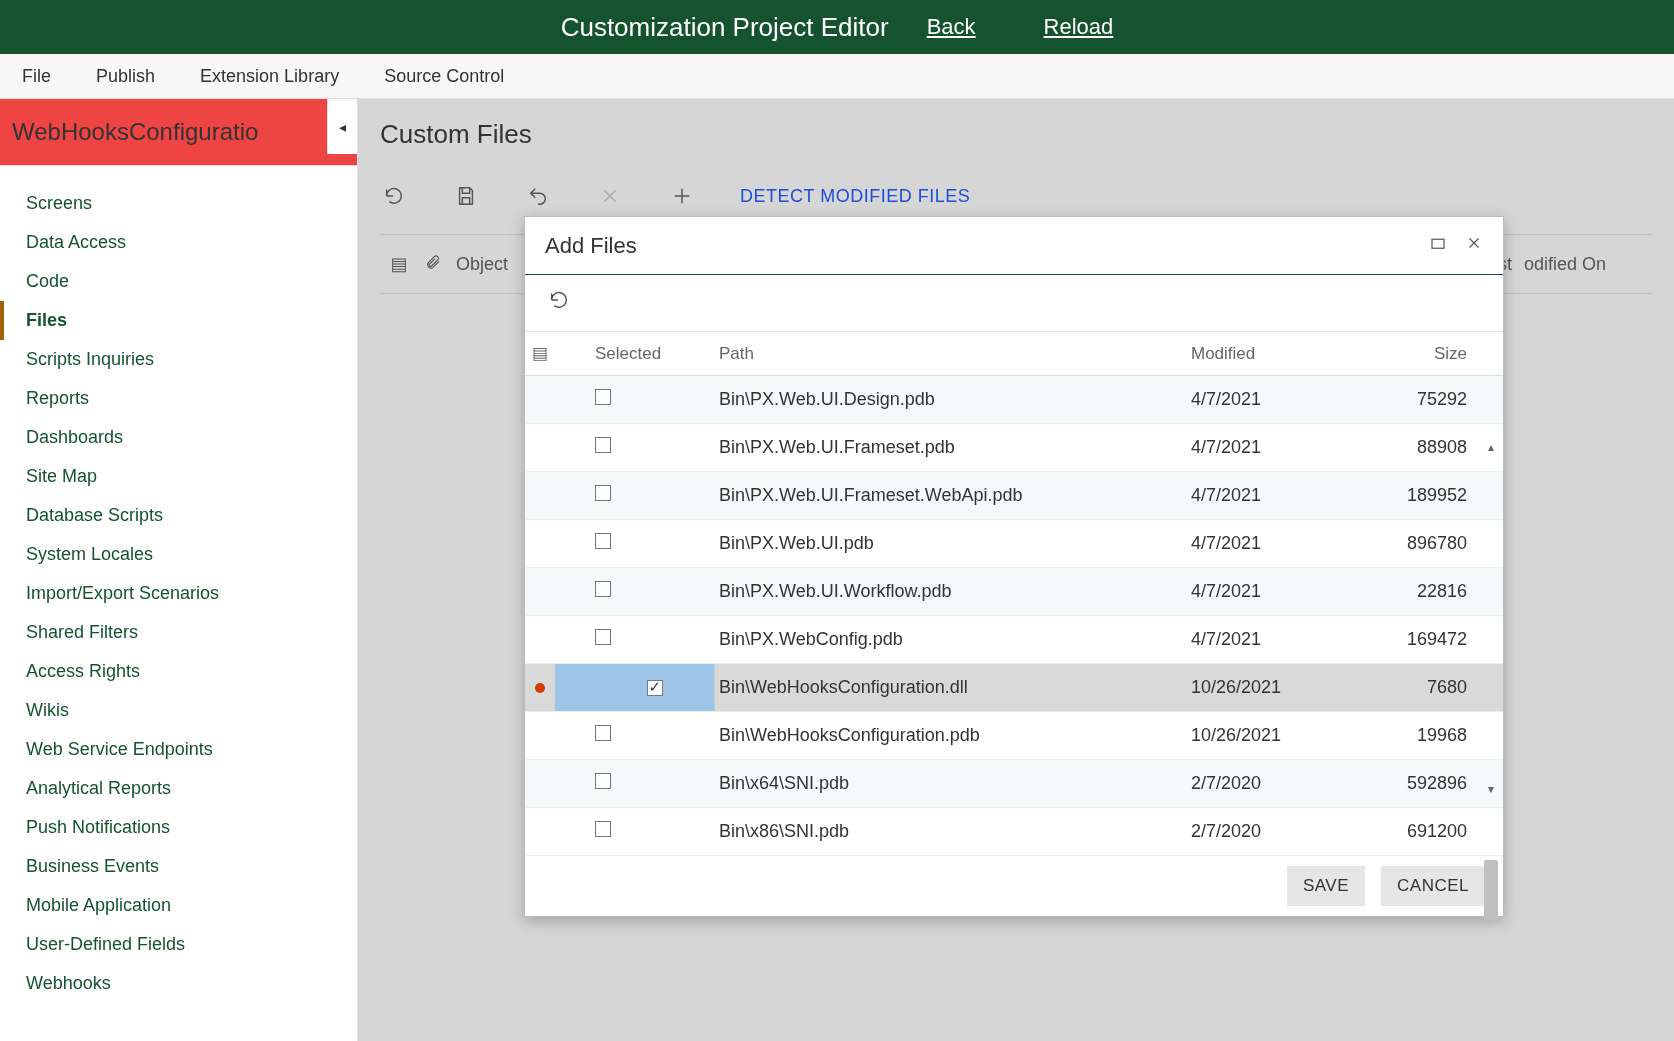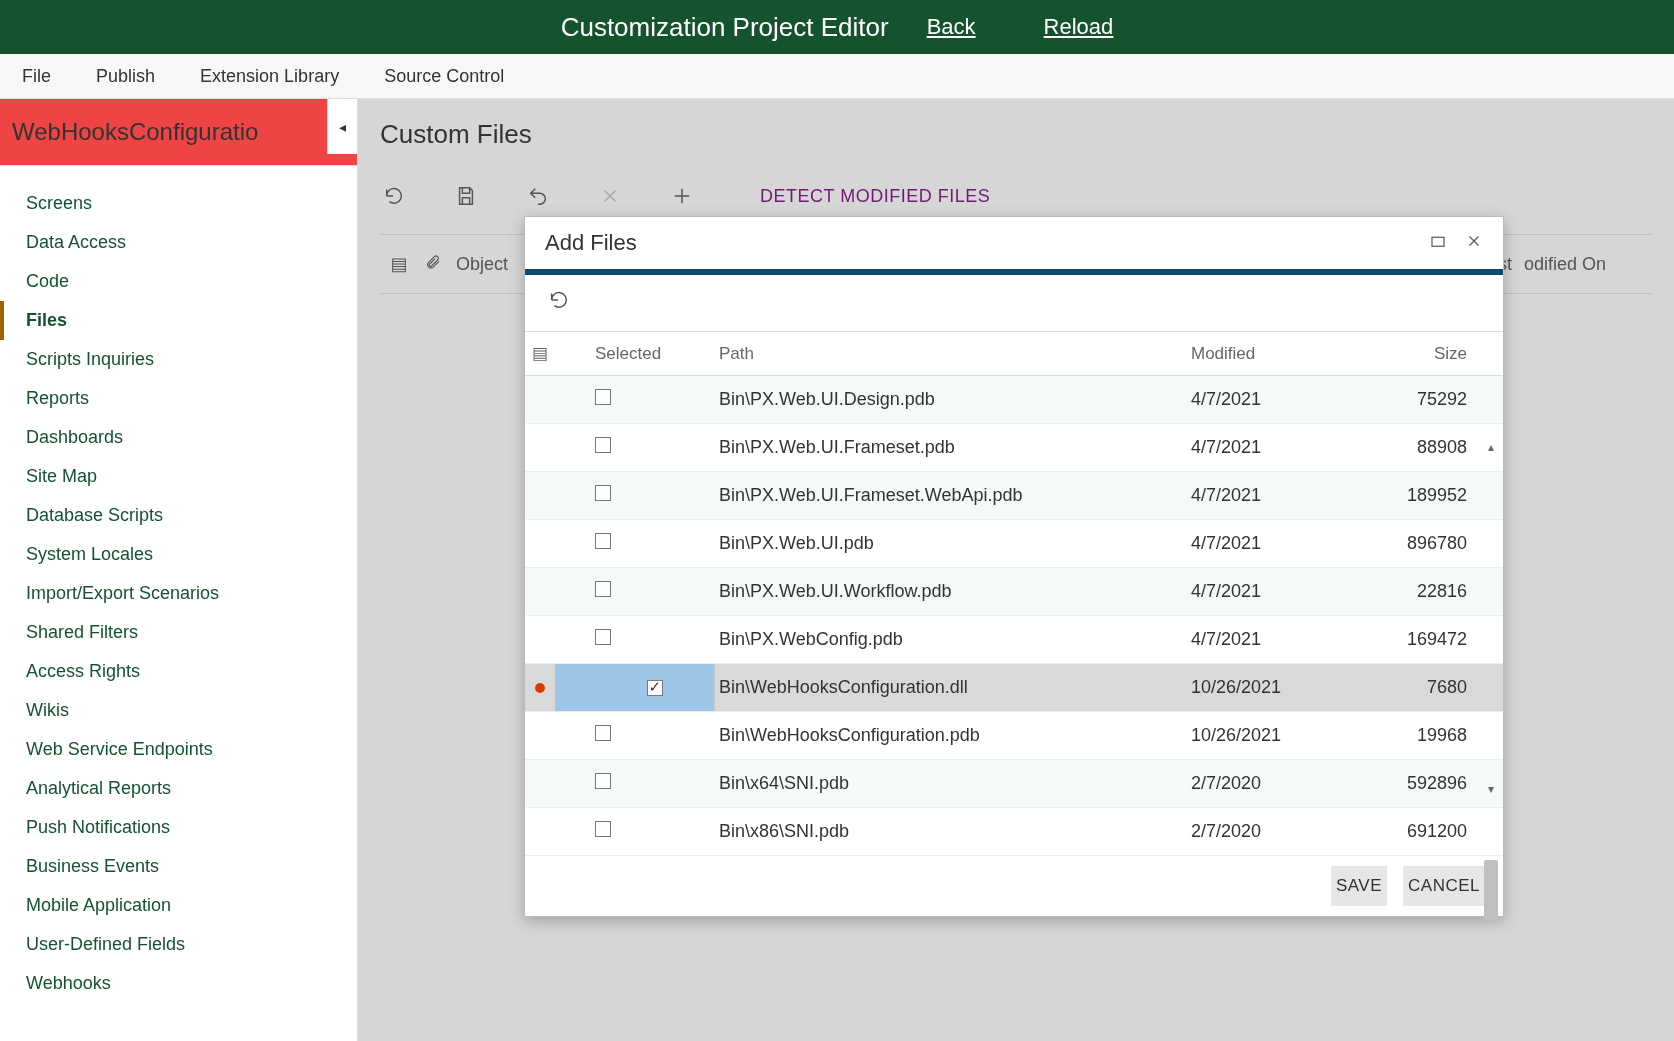--- a/index.html
+++ b/index.html
@@ -26,28 +26,28 @@
   .sidebar-item { padding: 9px 26px; font-size: 18px; color: #14532d; cursor:pointer; }
   .sidebar-item.active { font-weight: bold; border-left: 4px solid #a16207; padding-left: 22px; }
 
   
   .content { flex: 1; background: #d6d6d6; position: relative; padding: 20px 22px; }
   .content-title { font-size: 26px; color: #333; margin-bottom: 26px; }
 
   .toolbar { display:flex; align-items:center; gap: 44px; margin-bottom: 18px; height: 40px; }
   .toolbar .icon-btn { font-size: 22px; color:#555; cursor:pointer; display:inline-flex; align-items:center; justify-content:center; width:28px; }
   .toolbar .icon-btn.disabled { color:#aaa; cursor:default; }
-  .toolbar .text-btn { font-size: 18px; color:#701a75; letter-spacing: 0.5px; cursor:pointer;margin-left:20px; }
+  .toolbar .text-btn { font-size: 18px; color:#1d4ed8; letter-spacing: 0.5px; cursor:pointer; }
 
   .bg-grid-header { background:#d6d6d6; height: 60px; border-top:1px solid #c0c0c0; border-bottom:1px solid #c0c0c0; display:flex; align-items:center; padding: 0 8px; gap: 12px; color:#555; font-size:18px; }
   .bg-grid-header .hicon { width:22px; text-align:center; }
 
   
   .dialog { position:absolute; left: 524px; top: 216px; width: 980px; background:#fff; border:1px solid #bbb; box-shadow: 0 4px 14px rgba(0,0,0,0.25); }
-  .dialog-header { height: 58px; display:flex; align-items:center; justify-content:space-between; padding: 0 20px; border-bottom:6px solid #0c4a6e;gap:17px; }
+  .dialog-header { height: 58px; display:flex; align-items:center; justify-content:space-between; padding: 0 20px; border-bottom:1px solid #0c4a6e;gap:17px; }
   .dialog-title { font-size: 22px; color:#333; }
   .dialog-header-icons { display:flex; gap:18px; font-size:18px; color:#555; }
   .dialog-header-icons span { cursor:pointer; }
 
   .dialog-toolbar { padding: 14px 20px; }
   .dialog-toolbar .icon-btn { font-size: 22px; color:#555; cursor:pointer; width:28px; display:inline-block; text-align:center; }
 
   .grid { border-top:1px solid #ddd; }
   .grid-header-row { display:flex; align-items:center; height: 44px; border-bottom:1px solid #ddd; color:#666; font-size:17px; background:#fff; }
   .grid-row { display:flex; align-items:center; height: 48px; border-bottom:1px solid #eee; font-size:18px; color:#333; }
@@ -65,21 +65,21 @@
 
   .chk { width:16px; height:16px; border:1.5px solid #777; display:inline-block; background:#fff; position:relative; }
   .chk.checked::after { content:"✓"; position:absolute; top:-3px; left:1px; font-size:15px; color:#333; }
 
   .grid-scrollbar { position:absolute; right:4px; top: 108px; bottom:60px; width:16px; }
   .scroll-up { position:absolute; top:0; font-size:12px; color:#666; width:100%; text-align:center; }
   .scroll-thumb { position:absolute; right:1px; top: 420px; width:14px; height:60px; background:#c0c0c0; border-radius:2px; }
   .scroll-down { position:absolute; bottom:0; font-size:12px; color:#666; width:100%; text-align:center; }
 
   .dialog-footer { height: 60px; display:flex; align-items:center; justify-content:flex-end; gap: 16px; padding: 0 18px; background:#fff; }
-  .btn { background:#e6e6e6; border:none; padding: 10px 5px; font-size:17px; letter-spacing:0.5px; cursor:pointer; color:#333; }
+  .btn { background:#e6e6e6; border:none; padding: 10px 16px; font-size:17px; letter-spacing:0.5px; cursor:pointer; color:#333; }
 
   .dot-red { width:10px; height:10px; background:#d83b01; border-radius:50%; display:inline-block; }
 
   .cursor-pointer { position:absolute; left: 438px; top: 470px; font-size:22px; color:#000; pointer-events:none; }
   
   svg.i { width:22px; height:22px; stroke:#555; stroke-width:1.6; fill:none; }
 </style>
 </head>
 <body>
 

